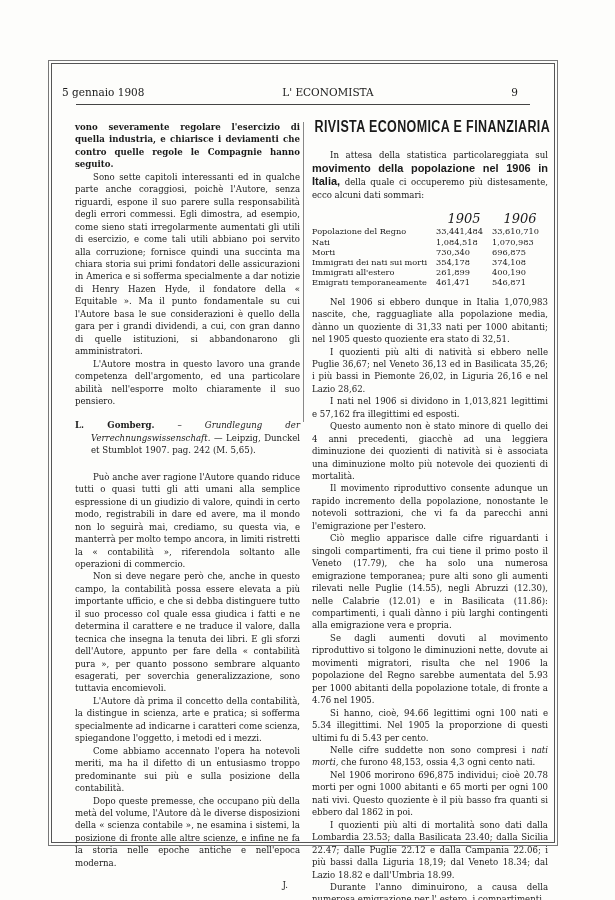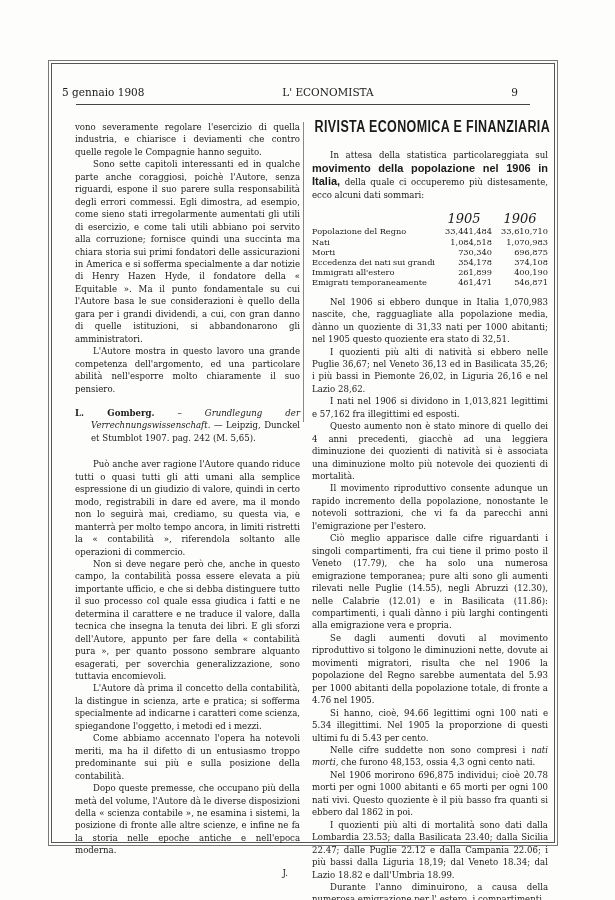--- a/index.html
+++ b/index.html
@@ -8,34 +8,34 @@
   .frame { position:absolute; left:51px; top:63px; width:502px; height:778px;
            border:1px solid #555; box-shadow: 0 0 0 2px #fdfdfb, 0 0 0 3px #777; }
   .hdr { position:absolute; left:62px; top:82px; width:456px; height:20px;
          font-size:10.5px; display:flex; justify-content:space-between; align-items:center; }
   .hdr-rule { position:absolute; left:76px; top:104px; width:454px; height:1px; background:#444; }
   .col { position:absolute; top:121px; font-size:8.6px; line-height:12.45px; text-align:justify; }
   .left { left:75px; width:225px; }
   .right { left:312px; width:236px; }
   .divider { position:absolute; left:303px; top:122px; width:1px; height:300px; background:#888; }
   p { margin:0; text-indent:18px; }
-  p.noind { text-indent:0; }
+  p.noind { text-indent:0;font-weight:bold; }
   .review { margin-top:12px; text-indent:0; padding-left:16px; text-indent:-16px; }
   .review b { font-weight:bold; }
   .review i { font-style:italic; }
   .gap { height:14px; }
   .sig { text-align:right; padding-right:12px; margin-top:10px; }
   .rtitle { text-align:center; font-family:"Liberation Sans", sans-serif; font-weight:bold;
             font-size:16px; transform:scaleX(0.78); transform-origin:center; letter-spacing:0.5px;
             white-space:nowrap; margin-left:-30px; margin-right:-30px; margin-top:0px; margin-bottom:16px; }
   .lead { font-size:8.6px; }
   .lead b { font-family:"Liberation Sans", sans-serif; font-size:11px; font-weight:bold; }
   table.stats { width:100%; border-collapse:collapse; margin:12px 0 8px 0; font-size:8.2px; line-height:10.2px; }
   table.stats td { padding:0; }
-  table.stats td.n { text-align:right; width:56px; }
+  table.stats td.n { text-align:left; width:56px; }
   table.stats th { font-weight:normal; font-style:italic; text-align:center; font-size:13px; padding-bottom:2px; }
   i { font-style:italic; }
 </style>
 </head>
 <body>
 
 <div class="frame"></div>
 
 <div class="hdr">
   <span>5 gennaio 1908</span>
@@ -86,21 +86,21 @@
           <td>Nati</td>
           <td class="n">1,084,518</td>
           <td class="n">1,070,983</td>
         </tr>
         <tr>
           <td>Morti</td>
           <td class="n">730,340</td>
           <td class="n">696,875</td>
         </tr>
         <tr>
-          <td>Eccedenza dei nati sui grandi</td>
+          <td>Immigrati dei nati sui morti</td>
           <td class="n">354,178</td>
           <td class="n">374,108</td>
         </tr>
         <tr>
           <td>Immigrati all'estero</td>
           <td class="n">261,899</td>
           <td class="n">400,190</td>
         </tr>
         <tr>
           <td>Emigrati temporaneamente</td>

